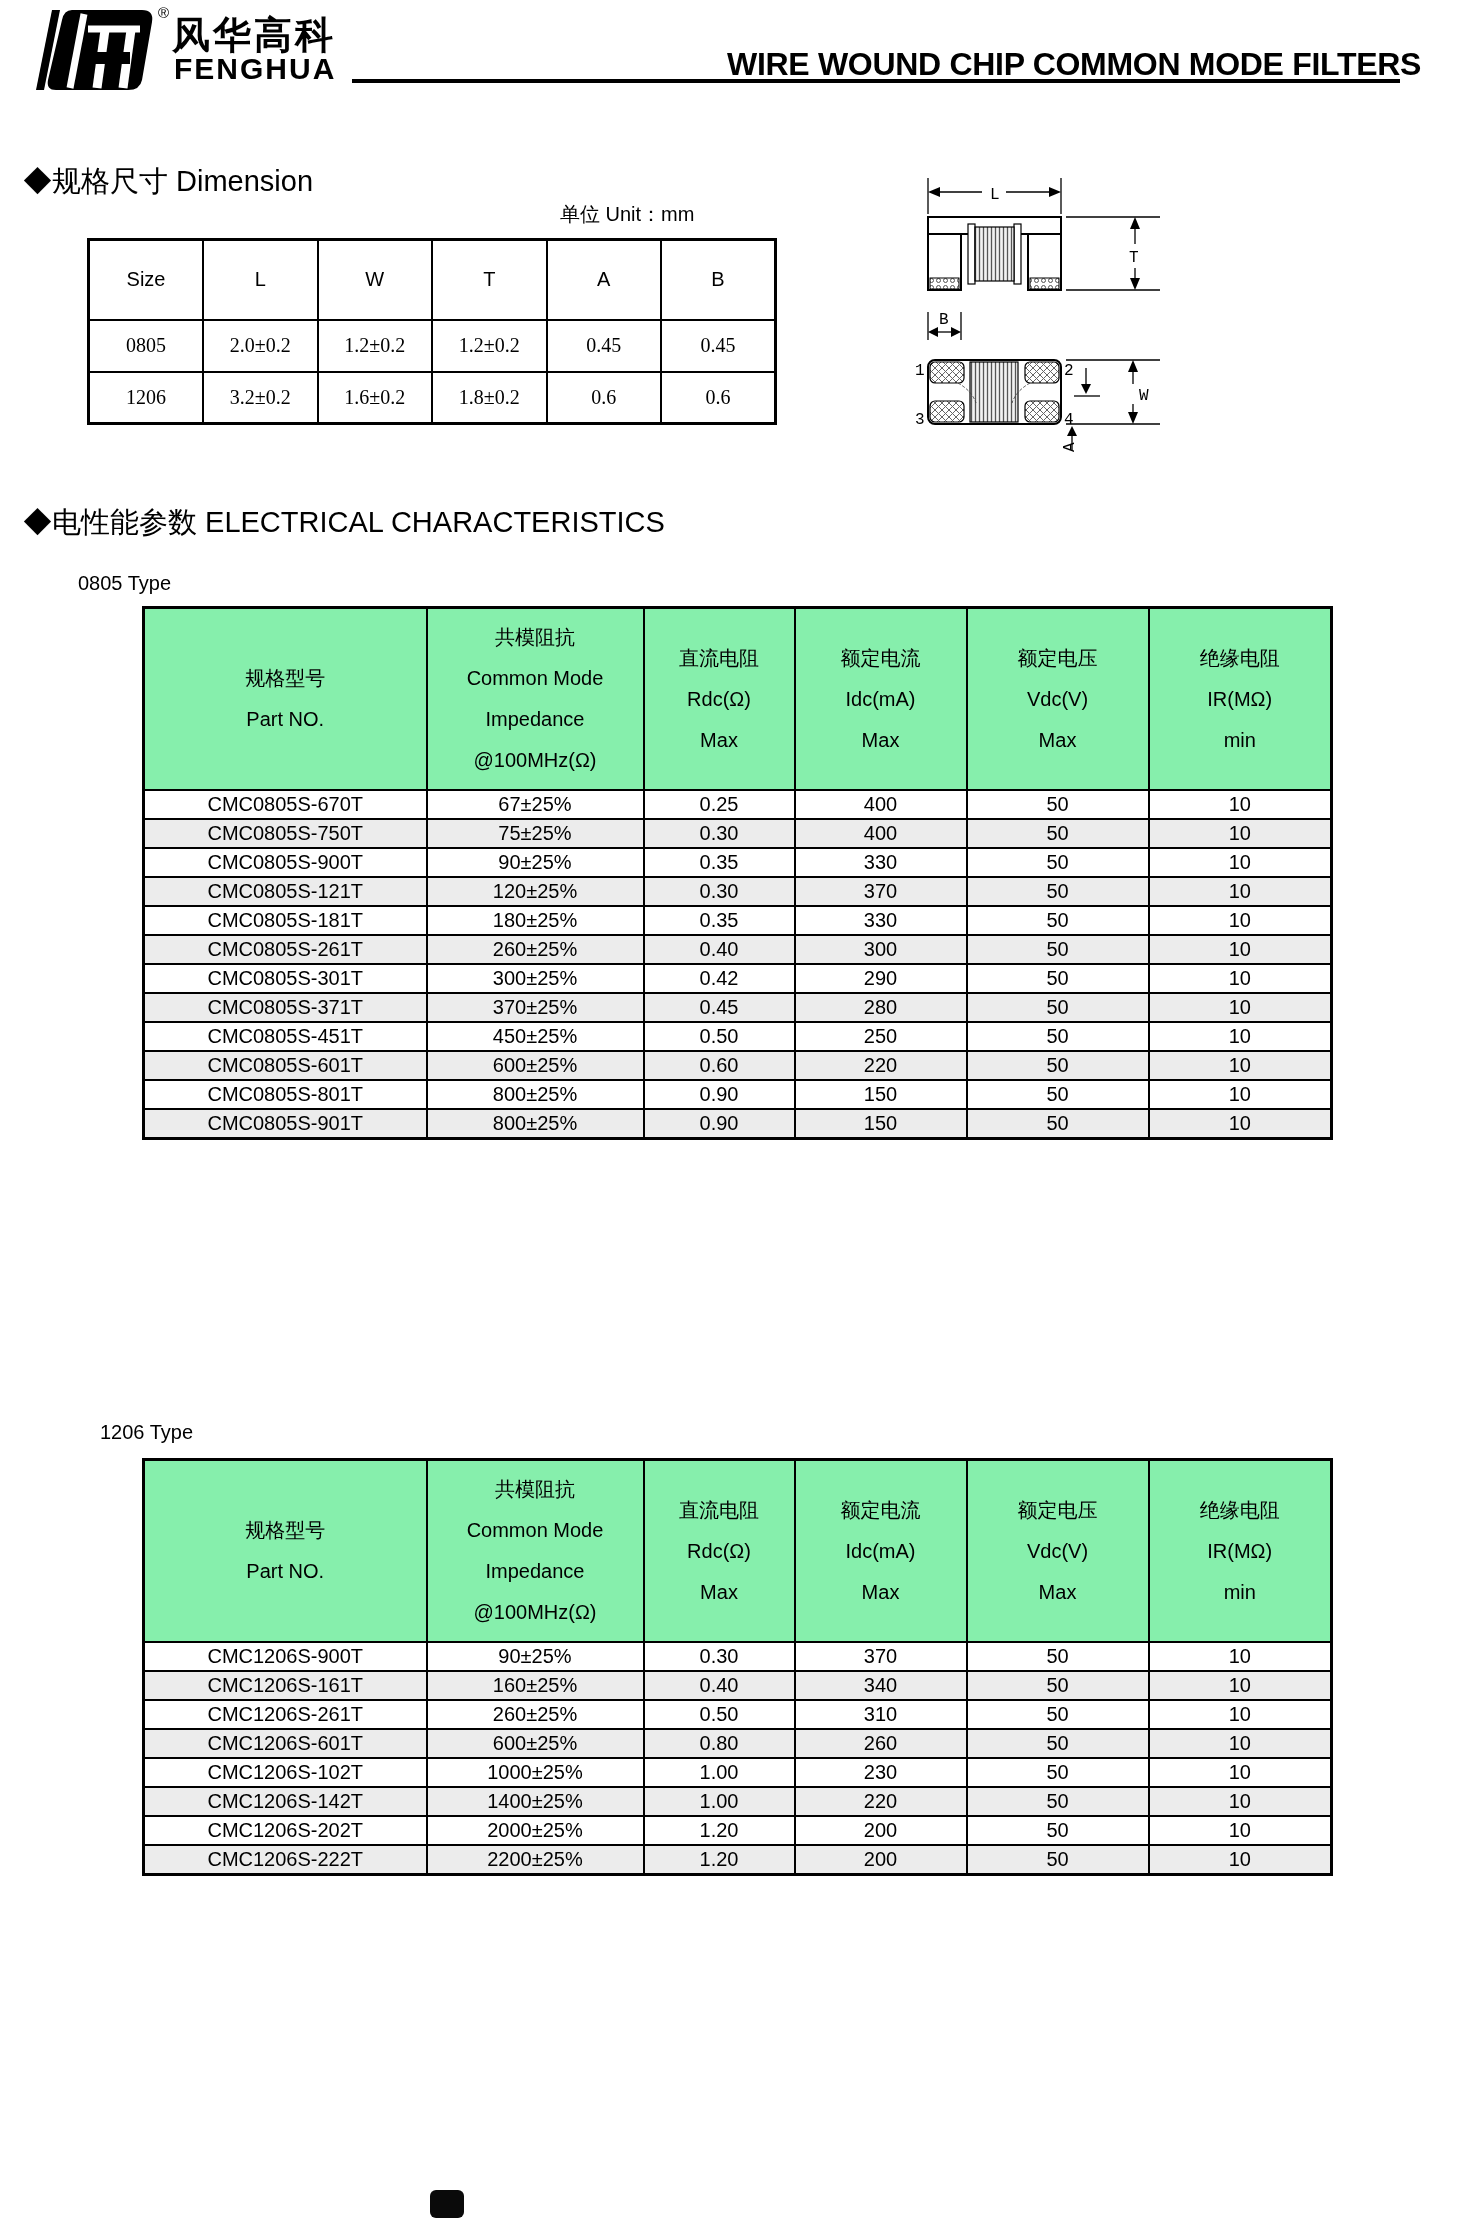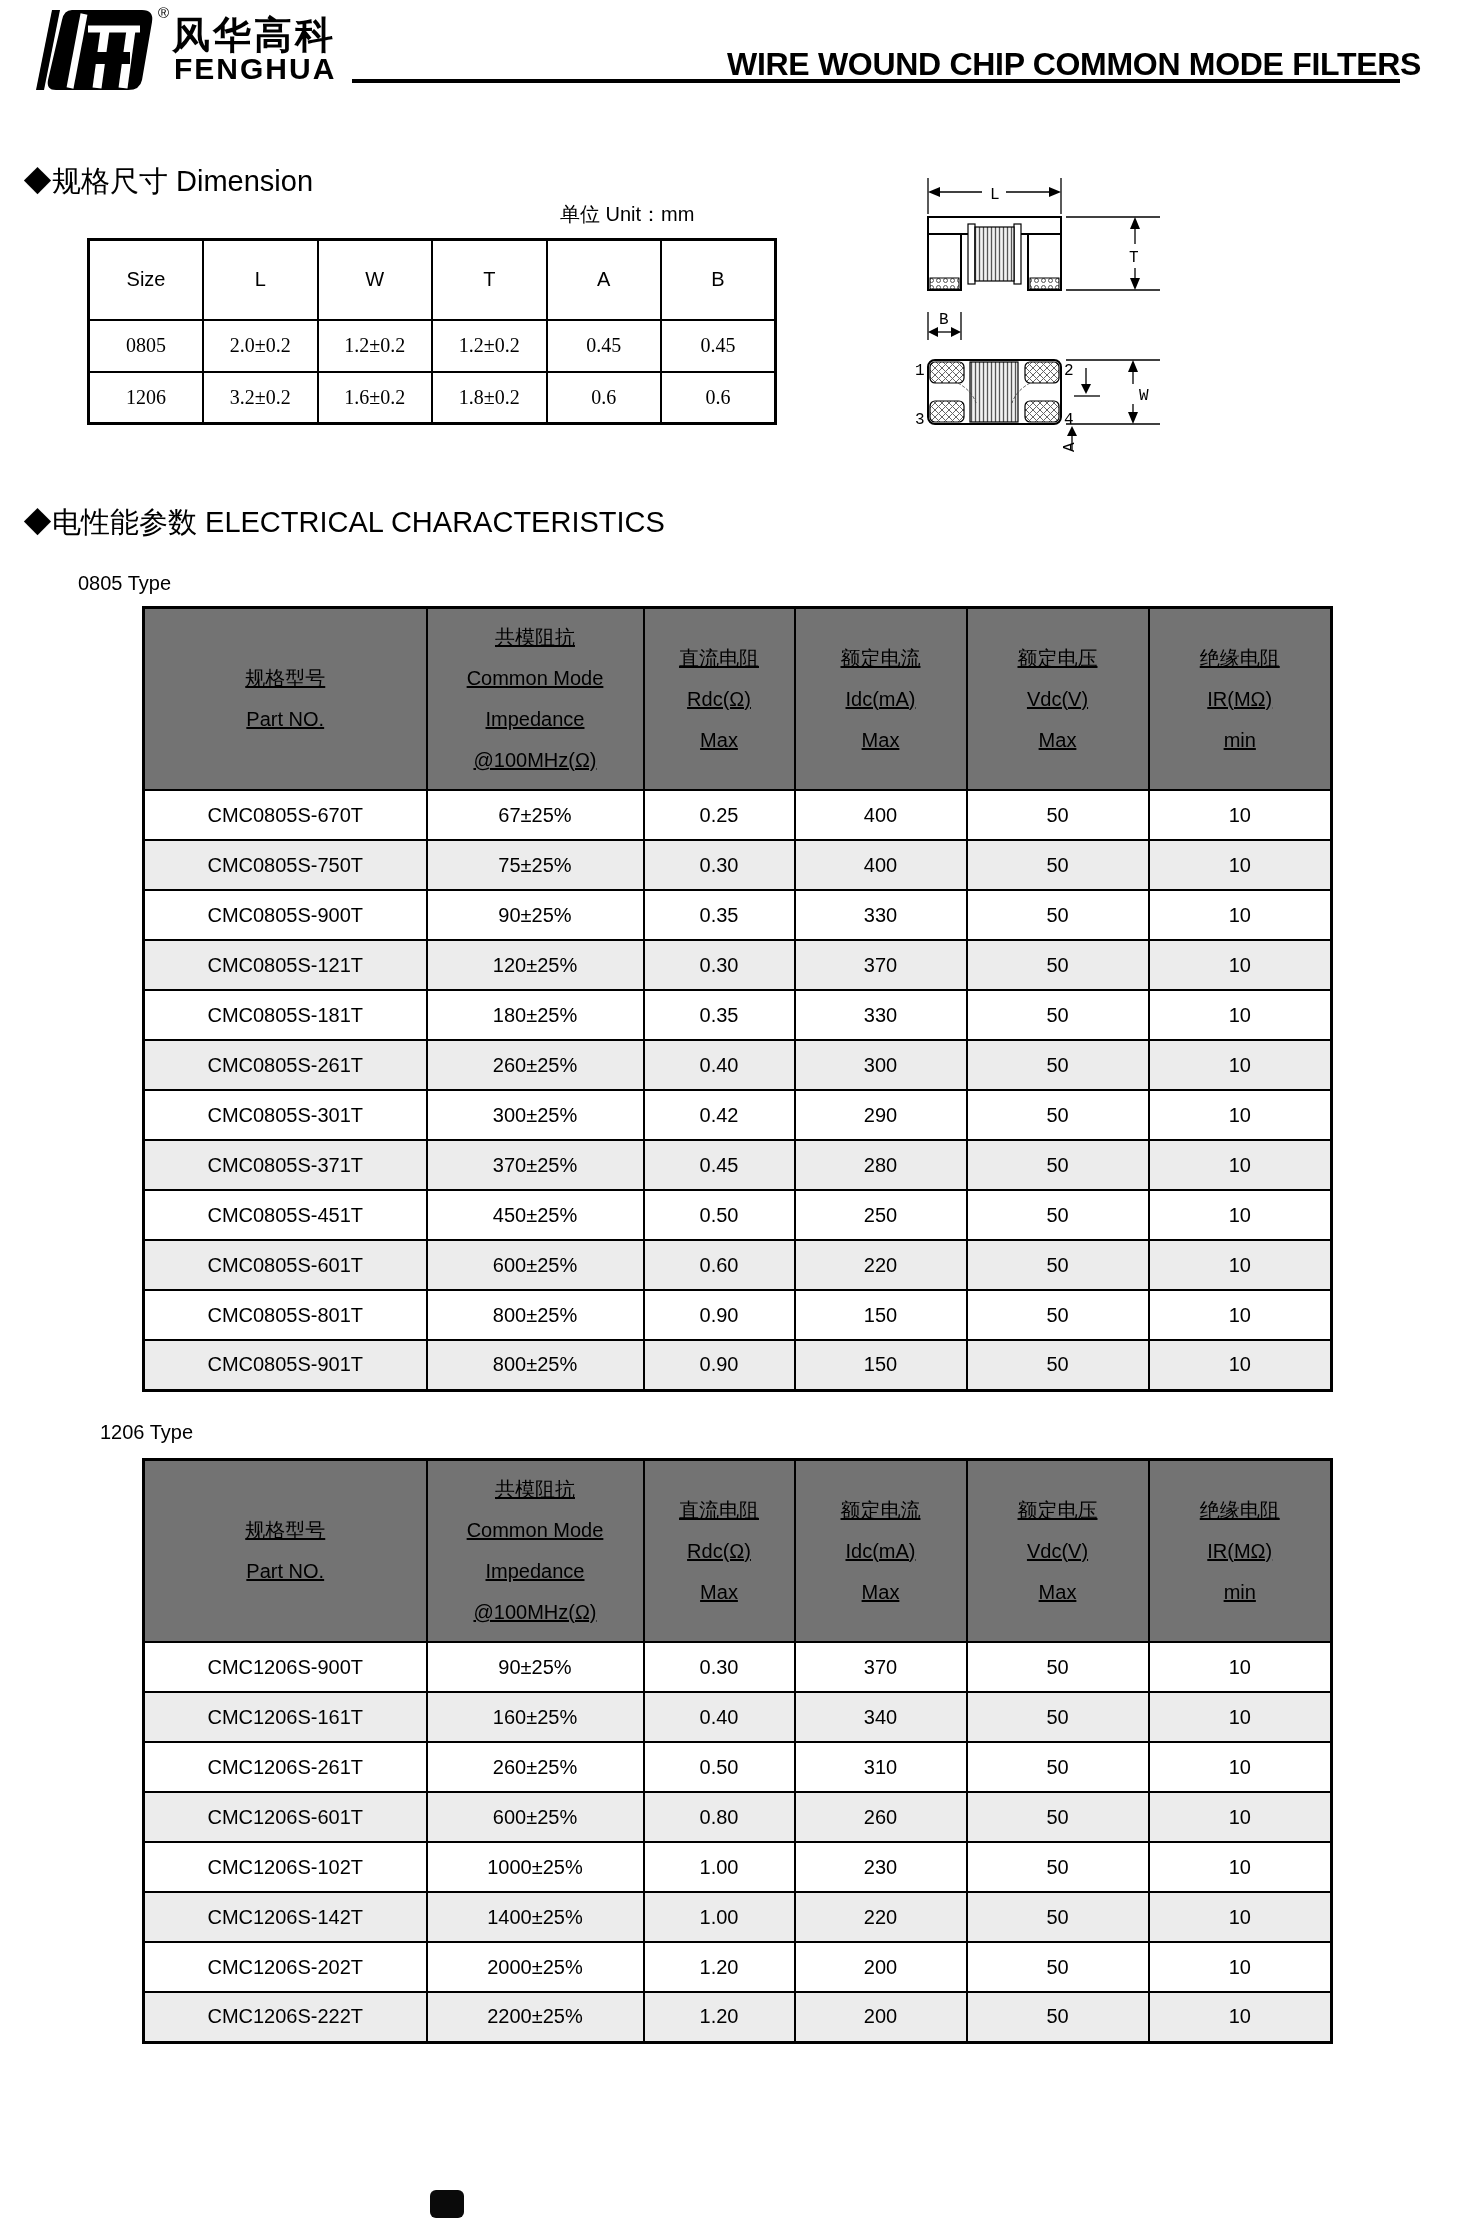--- a/index.html
+++ b/index.html
@@ -29,23 +29,23 @@
   table{border-collapse:collapse;table-layout:fixed;}
   th,td{border:2px solid #000;text-align:center;vertical-align:middle;font-weight:400;padding:0;}
 
   
   .dim-table{left:87px;top:238px;width:690px;font-size:20px;border:3px solid #000;}
   .dim-table thead tr{height:80px;}
   .dim-table tbody tr{height:52px;font-family:Liberation Serif, serif;}
 
   
   .elec-table{width:1188px;font-size:20px;border:3px solid #000;}
-  .elec-table thead th{background:#737373;height:180px;text-decoration:underline;}
+  .elec-table thead th{background:#86efac;height:180px;}
   .elec-table thead th div{line-height:41px;}
-  .elec-table tbody tr{height:50px;}
+  .elec-table tbody tr{height:29px;}
   .elec-table tbody tr:nth-child(even){background:#ececec;}
   .pos-0805{left:142px;top:606px;}
   .pos-1206{left:142px;top:1458px;}
 
   
   .drawing{left:858px;top:172px;}
   .drawing text{font-family:"Liberation Mono","Liberation Sans",monospace;font-size:16px;fill:#000;}
 
   
   .logo{left:26px;top:6px;}

